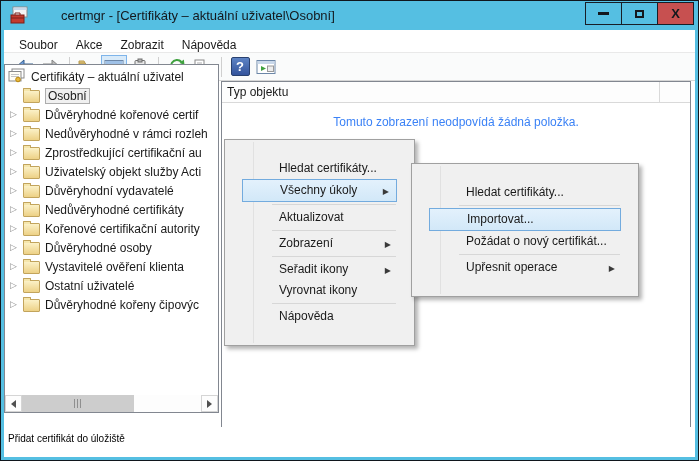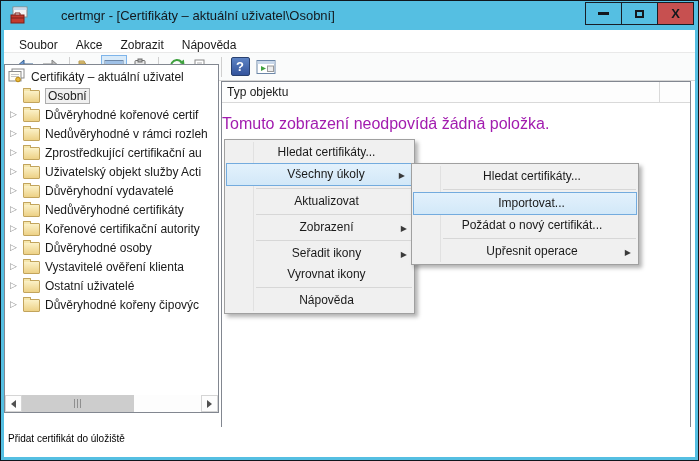--- a/index.html
+++ b/index.html
@@ -31,21 +31,21 @@
   .tb-sep { width:1px; height:20px; background:#CFCFCF; margin:0 5px; flex:none; }
   .help-ic { width:19px; height:19px; background:linear-gradient(#5D83C4,#33539C); border:1px solid #28406F; border-radius:2px; color:#fff; font-weight:bold; font-size:13px; display:flex; align-items:center; justify-content:center; box-sizing:border-box; }
 
   
   .left-panel { position:absolute; left:0; top:34px; width:215px; height:349px; border:1px solid #828790; background:#fff; box-sizing:border-box; overflow:hidden; }
   .right-panel { position:absolute; left:217px; top:51px; width:470px; height:349px; border:1px solid #828790; background:#fff; box-sizing:border-box; overflow:hidden; }
 
   .col-header { height:20px; display:flex; background:#FDFDFD; border-bottom:1px solid #D9D9D9; }
   .col-cell { width:438px; border-right:1px solid #D9D9D9; padding:3px 5px 0 5px; font-size:12px; color:#1A1A1A; box-sizing:border-box; }
   .col-rest { flex:1; }
-  .empty-msg { margin-top:12px; font-size:16px; color:#a21caf; }
+  .empty-msg { margin-top:12px; text-align:center; font-size:12px; color:#3b82f6; }
 
   
   .tree { list-style:none; margin:2px 0 0 0; padding:0; }
   .tree-row { height:19px; display:flex; align-items:center; font-size:12px; color:#1A1A1A; white-space:nowrap; overflow:hidden; }
   .expander { width:13px; flex:none; margin-left:5px; color:#8F8F8F; font-size:9px; line-height:1; }
   .indent-noexp { width:18px; flex:none; }
   .folder-ic { width:15px; height:11px; background:linear-gradient(#FBF1C7,#EDD186); border:1px solid #C2A45C; border-radius:1px; position:relative; flex:none; margin:1px 5px 0 0; }
   .folder-ic::before { content:""; position:absolute; top:-3px; left:-1px; width:6px; height:2px; background:#F5E6AC; border:1px solid #C2A45C; border-bottom:none; border-radius:1px 1px 0 0; }
   .tree-cert-icon { flex:none; margin:0 5px 0 3px; }
   .sel-label { background:#F0F0F0; border:1px solid #ADADAD; padding:0 2px; }
@@ -58,21 +58,21 @@
   .scroll-thumb { width:112px; background:#CDCDCD; position:relative; flex:none; }
   .scroll-thumb::after { content:""; position:absolute; left:50%; top:4px; bottom:4px; width:8px; transform:translateX(-50%); background:repeating-linear-gradient(90deg,#8F8F8F 0 1px,transparent 1px 3px); }
   .scroll-track { flex:1; background:#FDFDFD; }
 
   
   .statusbar { position:absolute; left:0; right:0; bottom:0; height:30px; background:#fff; font-size:10px; color:#000; padding:6px 0 0 4px; box-sizing:border-box; }
 
   
   .menu { position:absolute; background:#F0F0F0; border:1px solid #A0A0A0; box-shadow:3px 3px 4px rgba(0,0,0,0.3); padding:2px 0; box-sizing:border-box; }
   .menu::before { content:""; position:absolute; top:2px; bottom:2px; left:28px; width:1px; background:#E1E1E1; }
-  .menu ul { list-style:none; margin:0; padding:0;text-align:center; }
+  .menu ul { list-style:none; margin:16px; padding:0; }
   .menu li.menu-item { position:relative; height:21px; line-height:21px; padding-left:38px; padding-right:24px; font-size:12px; color:#1A1A1A; white-space:nowrap; }
   .menu li.hl { margin:0 1px; border:1px solid #73ABDE; background:linear-gradient(#E3F1FC,#D2E8F8); height:23px; line-height:21px; box-sizing:border-box; padding-left:37px; }
   .menu .sep { height:1px; background:#D7D7D7; margin:2px 2px 2px 31px; }
   .menu .arrow { position:absolute; right:7px; top:50%; transform:translateY(-50%); font-size:8px; color:#3A3A3A; }
   #main-menu { left:223px; top:138px; width:191px; z-index:10; }
   #sub-menu { left:410px; top:162px; width:228px; z-index:11; }
 </style>
 </head>
 <body>
 

